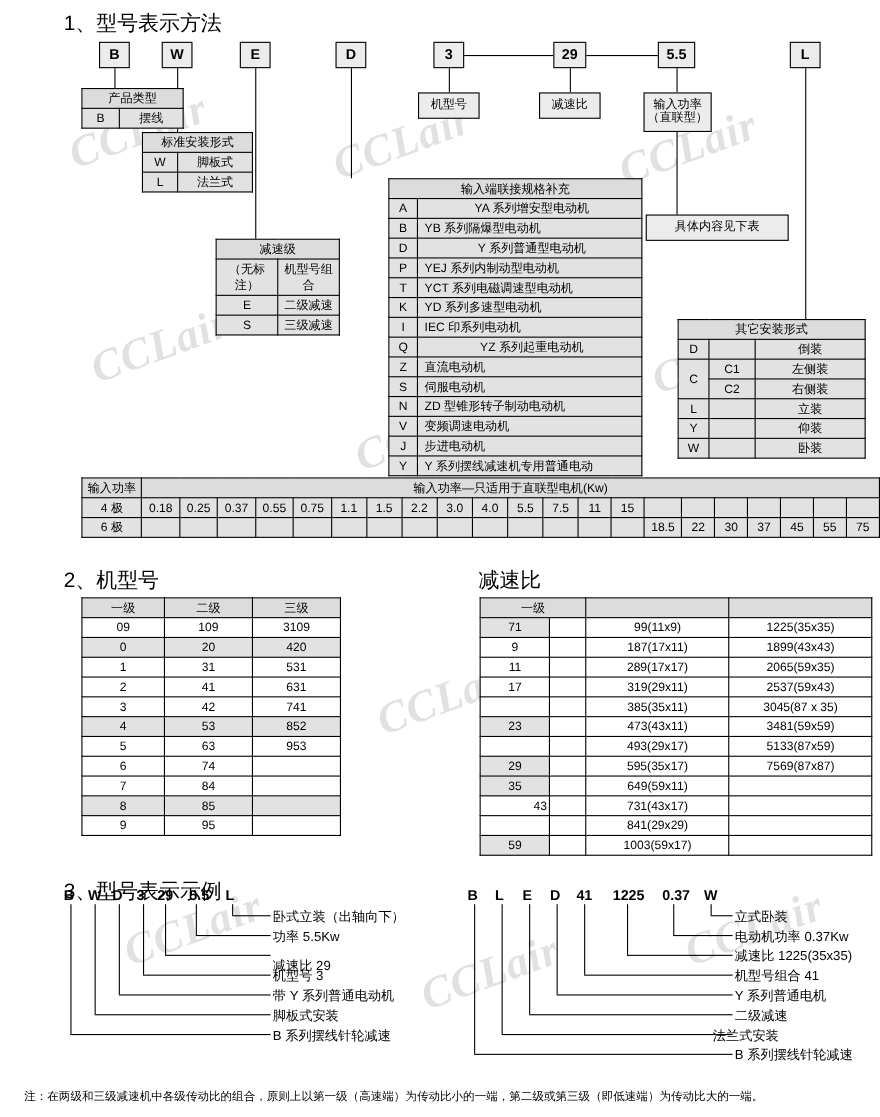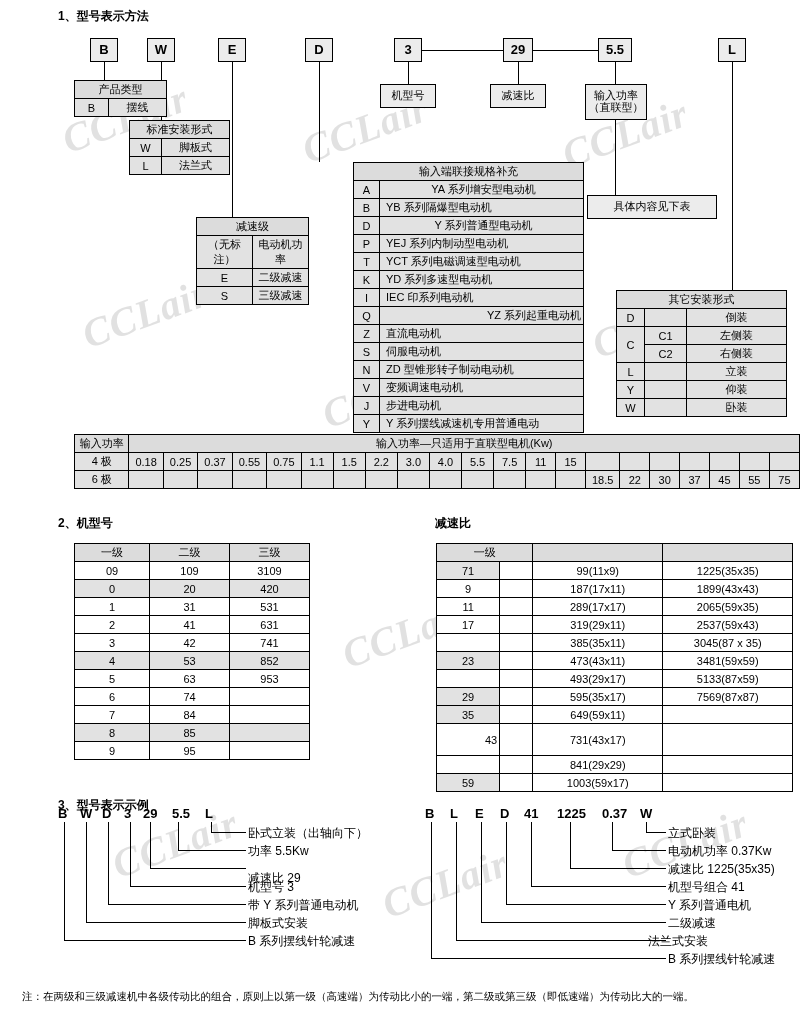--- a/index.html
+++ b/index.html
@@ -7,21 +7,21 @@
   body {
     width: 800px; height: 1015px;
     position: relative;
     background: #ffffff;
     font-family: "Liberation Sans", sans-serif;
     font-size: 11px;
     color: #000;
     overflow: hidden;
   }
   .abs { position: absolute; }
-  .sec-title { font-size: 12px; font-weight: bold; }
+  .sec-title { font-size: 19px; font-weight: normal; }
   .box {
     border: 1px solid #000;
     background: #ececec;
     text-align: center;
     display: flex; align-items: center; justify-content: center;
     font-size: 11px;
     line-height: 1.05;
   }
   .tbl { border-collapse: collapse; margin-left: 16px; }
   .tbl td, .tbl th {
@@ -120,21 +120,21 @@
 </tbody>
   </table>
 
 <table class="abs tbl" style="left:180px; top:217px;">
   <tbody>
       <tr>
         <td class="hd" colspan="2" style="width:112px;">减速级</td>
       </tr>
   <tr>
     <td class="sh" style="width:56px;">（无标注）</td>
-    <td class="sh" style="width:56px;">电动机功率</td>
+    <td class="sh" style="width:56px;">机型号组合</td>
   </tr>
   <tr>
     <td class="sh">E</td>
     <td class="sh">二级减速</td>
   </tr>
   <tr>
     <td class="sh">S</td>
     <td class="sh">三级减速</td>
   </tr>
 </tbody>
@@ -177,21 +177,21 @@
   <tr>
         <td class="sh">K</td>
         <td class="sh" style="text-align:left; padding-left:6px;">YD 系列多速型电动机</td>
       </tr>
   <tr>
         <td class="sh">I</td>
         <td class="sh" style="text-align:left; padding-left:6px;">IEC 印系列电动机</td>
       </tr>
   <tr>
         <td class="sh">Q</td>
-        <td class="sh" style="text-align:right; padding-left:6px;">YZ 系列起重电动机</td>
+        <td class="sh" style="text-align:center; padding-left:6px;">YZ 系列起重电动机</td>
       </tr>
   <tr>
         <td class="sh">Z</td>
         <td class="sh" style="text-align:left; padding-left:6px;">直流电动机</td>
       </tr>
   <tr>
         <td class="sh">S</td>
         <td class="sh" style="text-align:left; padding-left:6px;">伺服电动机</td>
       </tr>
   <tr>
@@ -430,21 +430,21 @@
         <td>595(35x17)</td>
         <td>7569(87x87)</td>
       </tr>
   <tr>
         <td class="sh" style="height:18px;">35</td>
         <td></td>
         <td>649(59x11)</td>
         <td></td>
       </tr>
   <tr>
-        <td style="height:32px;padding-left:48px;">43</td>
+        <td style="height:18px;padding-left:48px;">43</td>
         <td></td>
         <td>731(43x17)</td>
         <td></td>
       </tr>
   <tr>
         <td style="height:18px;"></td>
         <td></td>
         <td>841(29x29)</td>
         <td></td>
       </tr>

